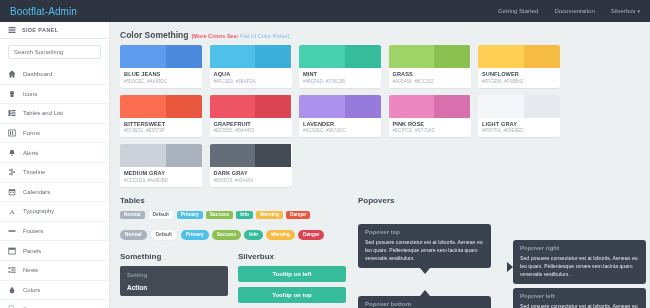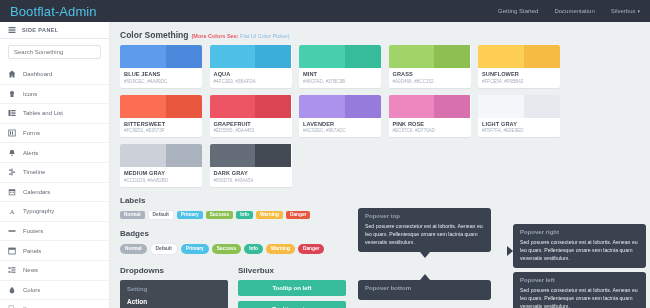--- a/index.html
+++ b/index.html
@@ -14,21 +14,21 @@
   #app { position: relative; width: 650px; height: 308px; overflow: hidden; }
 
   
   .navbar {
     height: 22px; background: #2E3440;
     display: flex; align-items: center;
     padding: 0 10px;
     position: relative; z-index: 30;
   }
   .brand {
-    color: #4FC1E9; font-size: 13px; letter-spacing: .1px;
+    color: #4FC1E9; font-size: 10px; letter-spacing: .1px;
   }
   .nav-right { margin-left: auto; display: flex; align-items: center; gap: 16px; }
   .nav-link { color: #AAB2BD; font-size: 6px; white-space: nowrap; }
   .nav-link .caret { margin-left: 2px; font-size: 5px; }
 
   
   .body-wrap { display: flex; height: 286px; }
 
   
   .sidebar {
@@ -429,60 +429,60 @@
           <div class="meta">
             <div class="name">DARK GRAY</div>
             <div class="hex">#656D78, #434A54</div>
           </div>
         </div>
       </div>
 
       <div class="cols">
 
         <div class="colL">
-          <h3 class="sub-head">Labels</h3>
+          <h3 class="sub-head">Tables</h3>
           <div class="chip-row">
             <span class="label-chip" style="background: rgb(170, 178, 189);">Normal</span>
             <span class="label-chip is-default">Default</span>
             <span class="label-chip" style="background: rgb(79, 193, 233);">Primary</span>
             <span class="label-chip" style="background: rgb(140, 193, 82);">Success</span>
             <span class="label-chip" style="background: rgb(55, 188, 155);">Info</span>
             <span class="label-chip" style="background: rgb(246, 187, 66);">Warning</span>
             <span class="label-chip" style="background: rgb(233, 87, 63);">Danger</span>
           </div>
 
-          <h3 class="sub-head">Badges</h3>
           <div class="chip-row">
             <span class="badge-chip" style="background: rgb(170, 178, 189);">Normal</span>
             <span class="badge-chip is-default">Default</span>
             <span class="badge-chip" style="background: rgb(79, 193, 233);">Primary</span>
             <span class="badge-chip" style="background: rgb(140, 193, 82);">Success</span>
             <span class="badge-chip" style="background: rgb(55, 188, 155);">Info</span>
             <span class="badge-chip" style="background: rgb(246, 187, 66);">Warning</span>
             <span class="badge-chip" style="background: rgb(218, 68, 83);">Danger</span>
           </div>
 
           <div class="dd-tt">
             <div class="dd-col">
-              <h3 class="sub-head">Dropdowns</h3>
+              <h3 class="sub-head">Something</h3>
               <div class="dropdown">
                 <div class="dd-head">Setting</div>
                 <div class="dd-item">Action</div>
 
               </div>
             </div>
             <div class="tt-col">
               <h3 class="sub-head">Silverbux</h3>
               <div class="tt-btn">Tooltip on left</div>
               <div class="tt-btn">Tooltip on top</div>
             </div>
           </div>
         </div>
 
         <div class="colR">
+          <h3 class="sub-head">Popovers</h3>
           <div class="pop-area">
 
             <div class="popover p-top">
               <div class="pt">Popover top</div>
               <div class="pb">Sed posuere consectetur est at lobortis. Aenean eu leo quam. Pellentesque ornare sem lacinia quam venenatis vestibulum.</div>
               <span class="arrow down" style="left:62px; bottom:-6px;"></span>
             </div>
 
             <div class="popover p-right">
               <div class="pt">Popover right</div>

